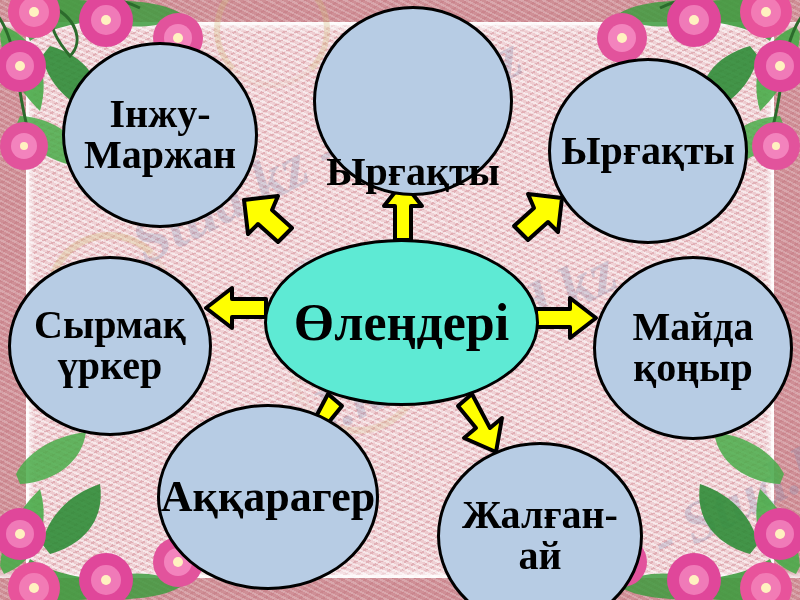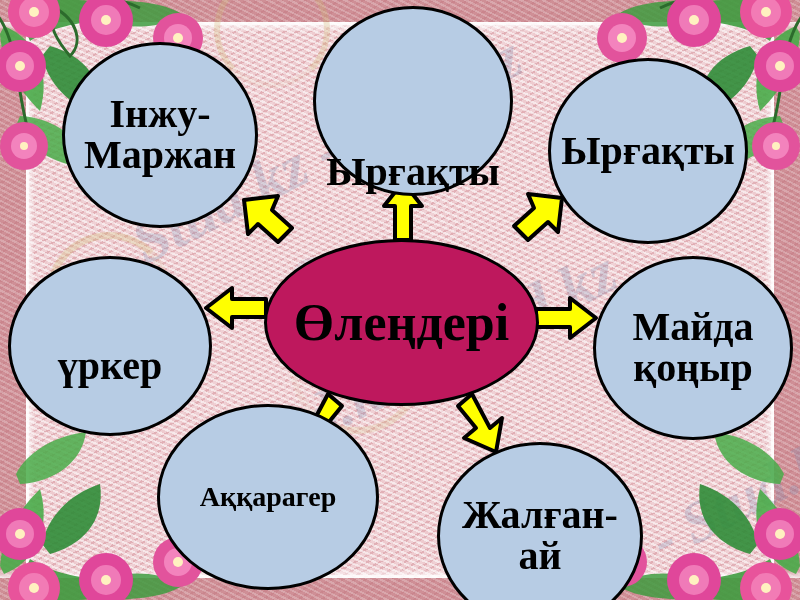--- a/index.html
+++ b/index.html
@@ -95,28 +95,28 @@
   .bubble{
     position:absolute;border-radius:50%;
     border:3px solid #000;
     display:flex;align-items:center;justify-content:center;
     text-align:center;line-height:1.02;
     font-weight:700;color:#000;
     box-sizing:border-box;
   }
   .bubble .txt{padding:0 6px;display:block;}
   .bub-outer{background:#b7cce4;}
-  .bub-center{background:#be185d;}
+  .bub-center{background:#5eead4;}
 
   #b-inju{left:62px;top:42px;width:196px;height:186px;font-size:40px;}
   #b-irgakty{left:313px;top:6px;width:200px;height:190px;font-size:40px;align-items:flex-end;}
   #b-karakoz{left:548px;top:58px;width:200px;height:186px;font-size:40px;}
   #b-syrmak{left:8px;top:256px;width:204px;height:180px;font-size:40px;}
   #b-maida{left:593px;top:256px;width:200px;height:184px;font-size:40px;text-align:center;}
-  #b-akkaraget{left:157px;top:404px;width:222px;height:186px;font-size:28px;}
+  #b-akkaraget{left:157px;top:404px;width:222px;height:186px;font-size:44px;}
   #b-zhalgan{left:437px;top:404px;width:206px;height:188px;font-size:40px;margin-top:38px;}
   #b-center{left:264px;top:239px;width:275px;height:167px;font-size:52px;}
 
   .arrow{position:absolute;}
 
   @media print{body{-webkit-print-color-adjust:exact;}}
 </style>
 </head>
 <body>
 
@@ -308,21 +308,21 @@
 
   <div class="bubble bub-outer" id="b-irgakty">
     <span class="txt">Ырғақты</span>
   </div>
 
   <div class="bubble bub-outer" id="b-karakoz">
     <span class="txt">Ырғақты</span>
   </div>
 
   <div class="bubble bub-outer" id="b-syrmak">
-    <span class="txt"><br><span>үркер</span></span>
+    <span class="txt"><span>Сырмақ</span><br><span>үркер</span></span>
   </div>
 
   <div class="bubble bub-outer" id="b-maida">
     <span class="txt"><span>Майда</span><br><span>қоңыр</span></span>
   </div>
 
   <div class="bubble bub-outer" id="b-akkaraget">
     <span class="txt">Аққарагер</span>
   </div>
 

